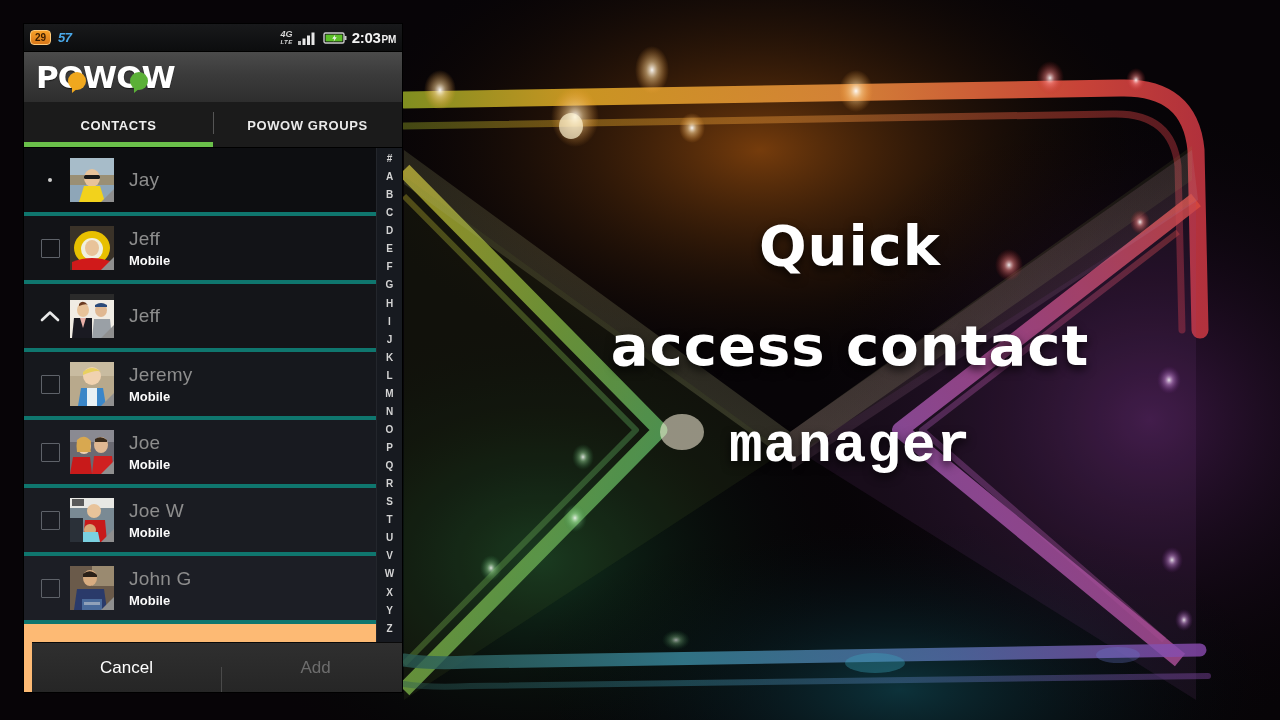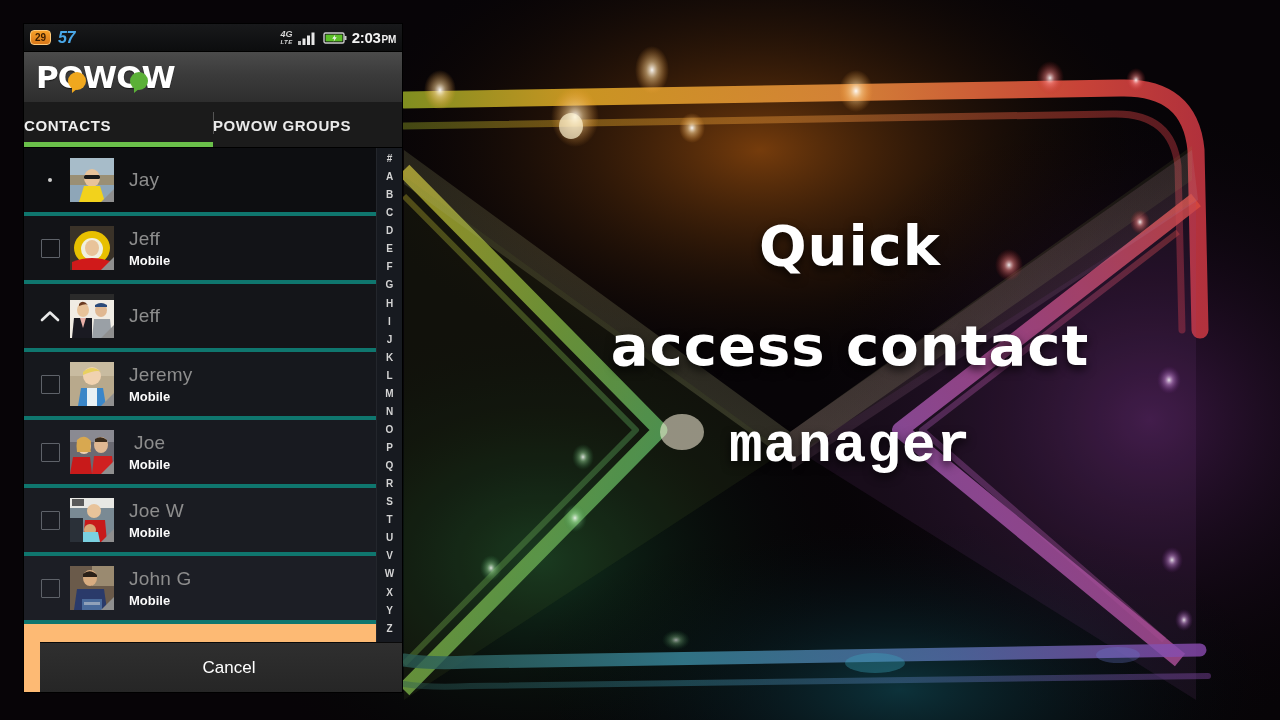--- a/index.html
+++ b/index.html
@@ -66,21 +66,21 @@
     border-radius: 4px;
     background: linear-gradient(to bottom, #f7a028, #d9781a);
     border: 1px solid #ffca7a;
     color: #3a1d00;
     font-size: 10px;
     font-weight: bold;
     line-height: 1;
   }
   .temp {
     color: #4aa8e8;
-    font-size: 16px;
+    font-size: 13px;
     font-weight: bold;
     font-style: italic;
     letter-spacing: -0.5px;
   }
   .net-label {
     color: #d6d6d6;
     font-size: 9px;
     font-weight: bold;
     font-style: italic;
     line-height: 8px;
@@ -124,23 +124,23 @@
     height: 45px;
     background: #1b1b1b;
     display: flex;
     position: relative;
     border-bottom: 1px solid #000;
   }
   .tab {
     flex: 1;
     display: flex;
     align-items: center;
-    justify-content: flex-start;
+    justify-content: center;
     color: #f0f0f0;
-    font-size: 15px;
+    font-size: 13px;
     font-weight: bold;
     letter-spacing: 0.6px;
     position: relative;
   }
   .tab + .tab::before {
     content: "";
     position: absolute;
     left: 0; top: 9px;
     width: 1px; height: 22px;
     background: #555;
@@ -165,21 +165,21 @@
     height: 68px;
     display: flex;
     align-items: center;
     border-bottom: 4px solid #0f766e;
     padding-left: 8px;
   }
   .row.r0 { background: #0d0e11; }
   .row.r1 { background: #121317; }
   .row.r2 { background: #141519; }
   .row.r3 { background: #16181d; }
-  .row.r4 { background: #181a20; text-align: center; }
+  .row.r4 { background: #181a20; }
   .row.r5 { background: #1a1c22; }
   .row.r6 { background: #1c1e25; }
 
   
   .ctrl {
     width: 36px;
     display: flex;
     align-items: center;
     justify-content: center;
     flex: 0 0 36px;
@@ -253,21 +253,21 @@
   .alphaindex span {
     color: #d4d4d4;
     font-size: 10px;
     font-weight: bold;
     line-height: 10px;
   }
 
   
   .buttonbar {
     position: absolute;
-    left: 16px; bottom: 0;
+    left: 8px; bottom: 0;
     width: 378px;
     height: 50px;
     background: linear-gradient(to bottom, #2f2f2f 0%, #262626 100%);
     border-top: 1px solid #0a0a0a;
     display: flex;
     align-items: center;
   }
   .btn {
     flex: 1;
     text-align: center;
@@ -667,16 +667,17 @@
         <span>U</span>
         <span>V</span>
         <span>W</span>
         <span>X</span>
         <span>Y</span>
         <span>Z</span>
       </div>
 
     <div class="buttonbar">
       <div class="btn enabled">Cancel</div>
+      <div class="btn disabled">Add</div>
     </div>
 
   </div>
 </div>
 
 </body></html>

